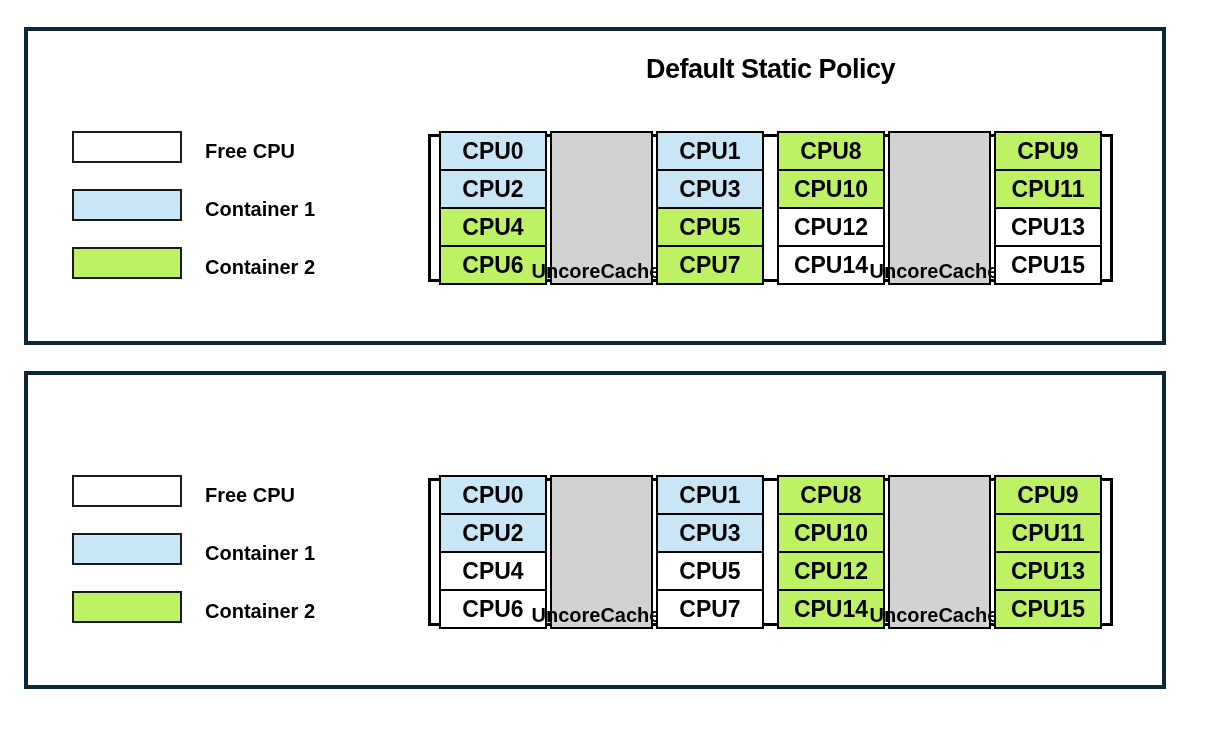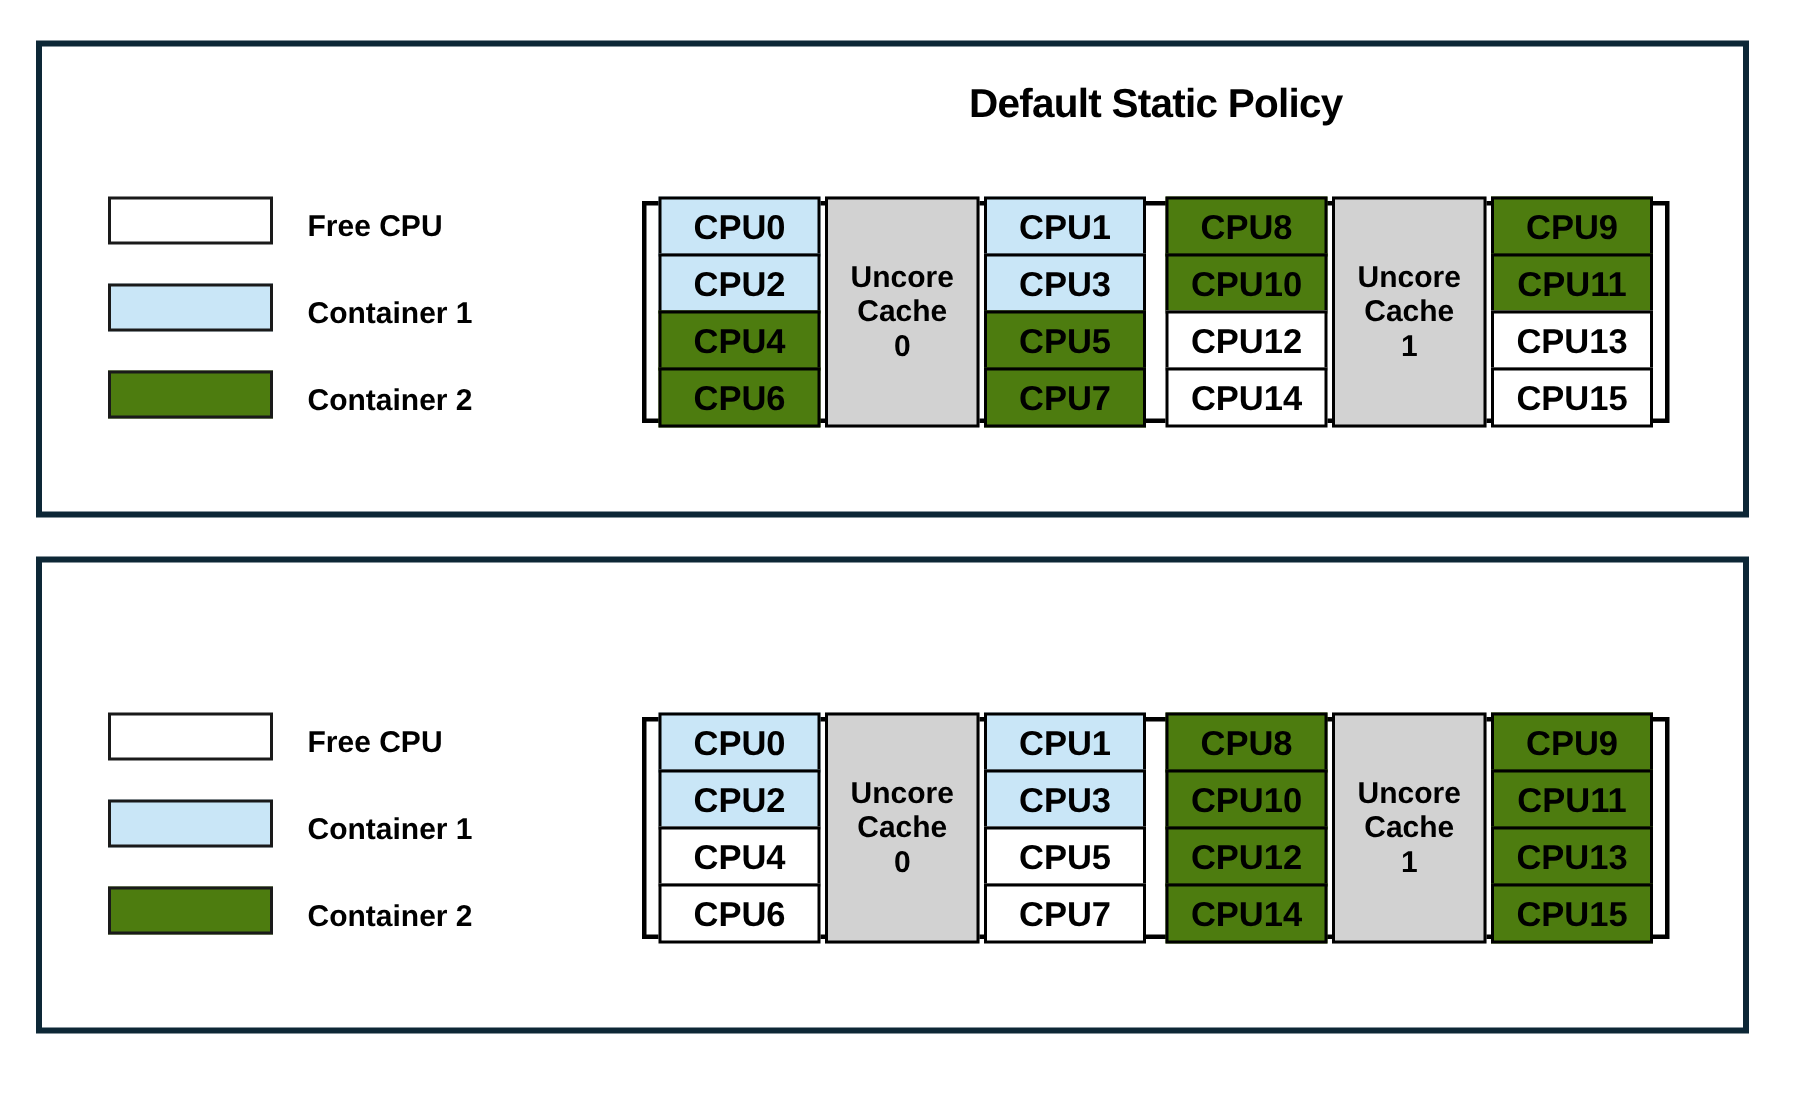--- a/index.html
+++ b/index.html
@@ -92,30 +92,30 @@
     font-weight:bold;
     background:#fff;
   }
   .cell:first-child{margin-top:0;}
   .uncore-cell{
     box-sizing:border-box;
     width:103px;
     border:2px solid #000;
     background:#d2d2d2;
     display:flex;
-    flex-direction:column;
-    align-items:center;
+    flex-direction:row;
+    align-items:flex-end;
     justify-content:center;
     font-size:20px;
     font-weight:bold;
     line-height:1.15;
   }
   .fill-free{background:#ffffff;}
   .fill-container1{background:#c9e6f7;}
-  .fill-container2{background:#4d7c0f;}
+  .fill-container2{background:#bef264;}
 </style>
 </head>
 <body>
 
 <div class="panel top">
   <div class="panel-title">Default Static Policy</div>
 
   <div class="legend">
     <div class="legend-item">
       <div class="legend-swatch fill-free"></div>

